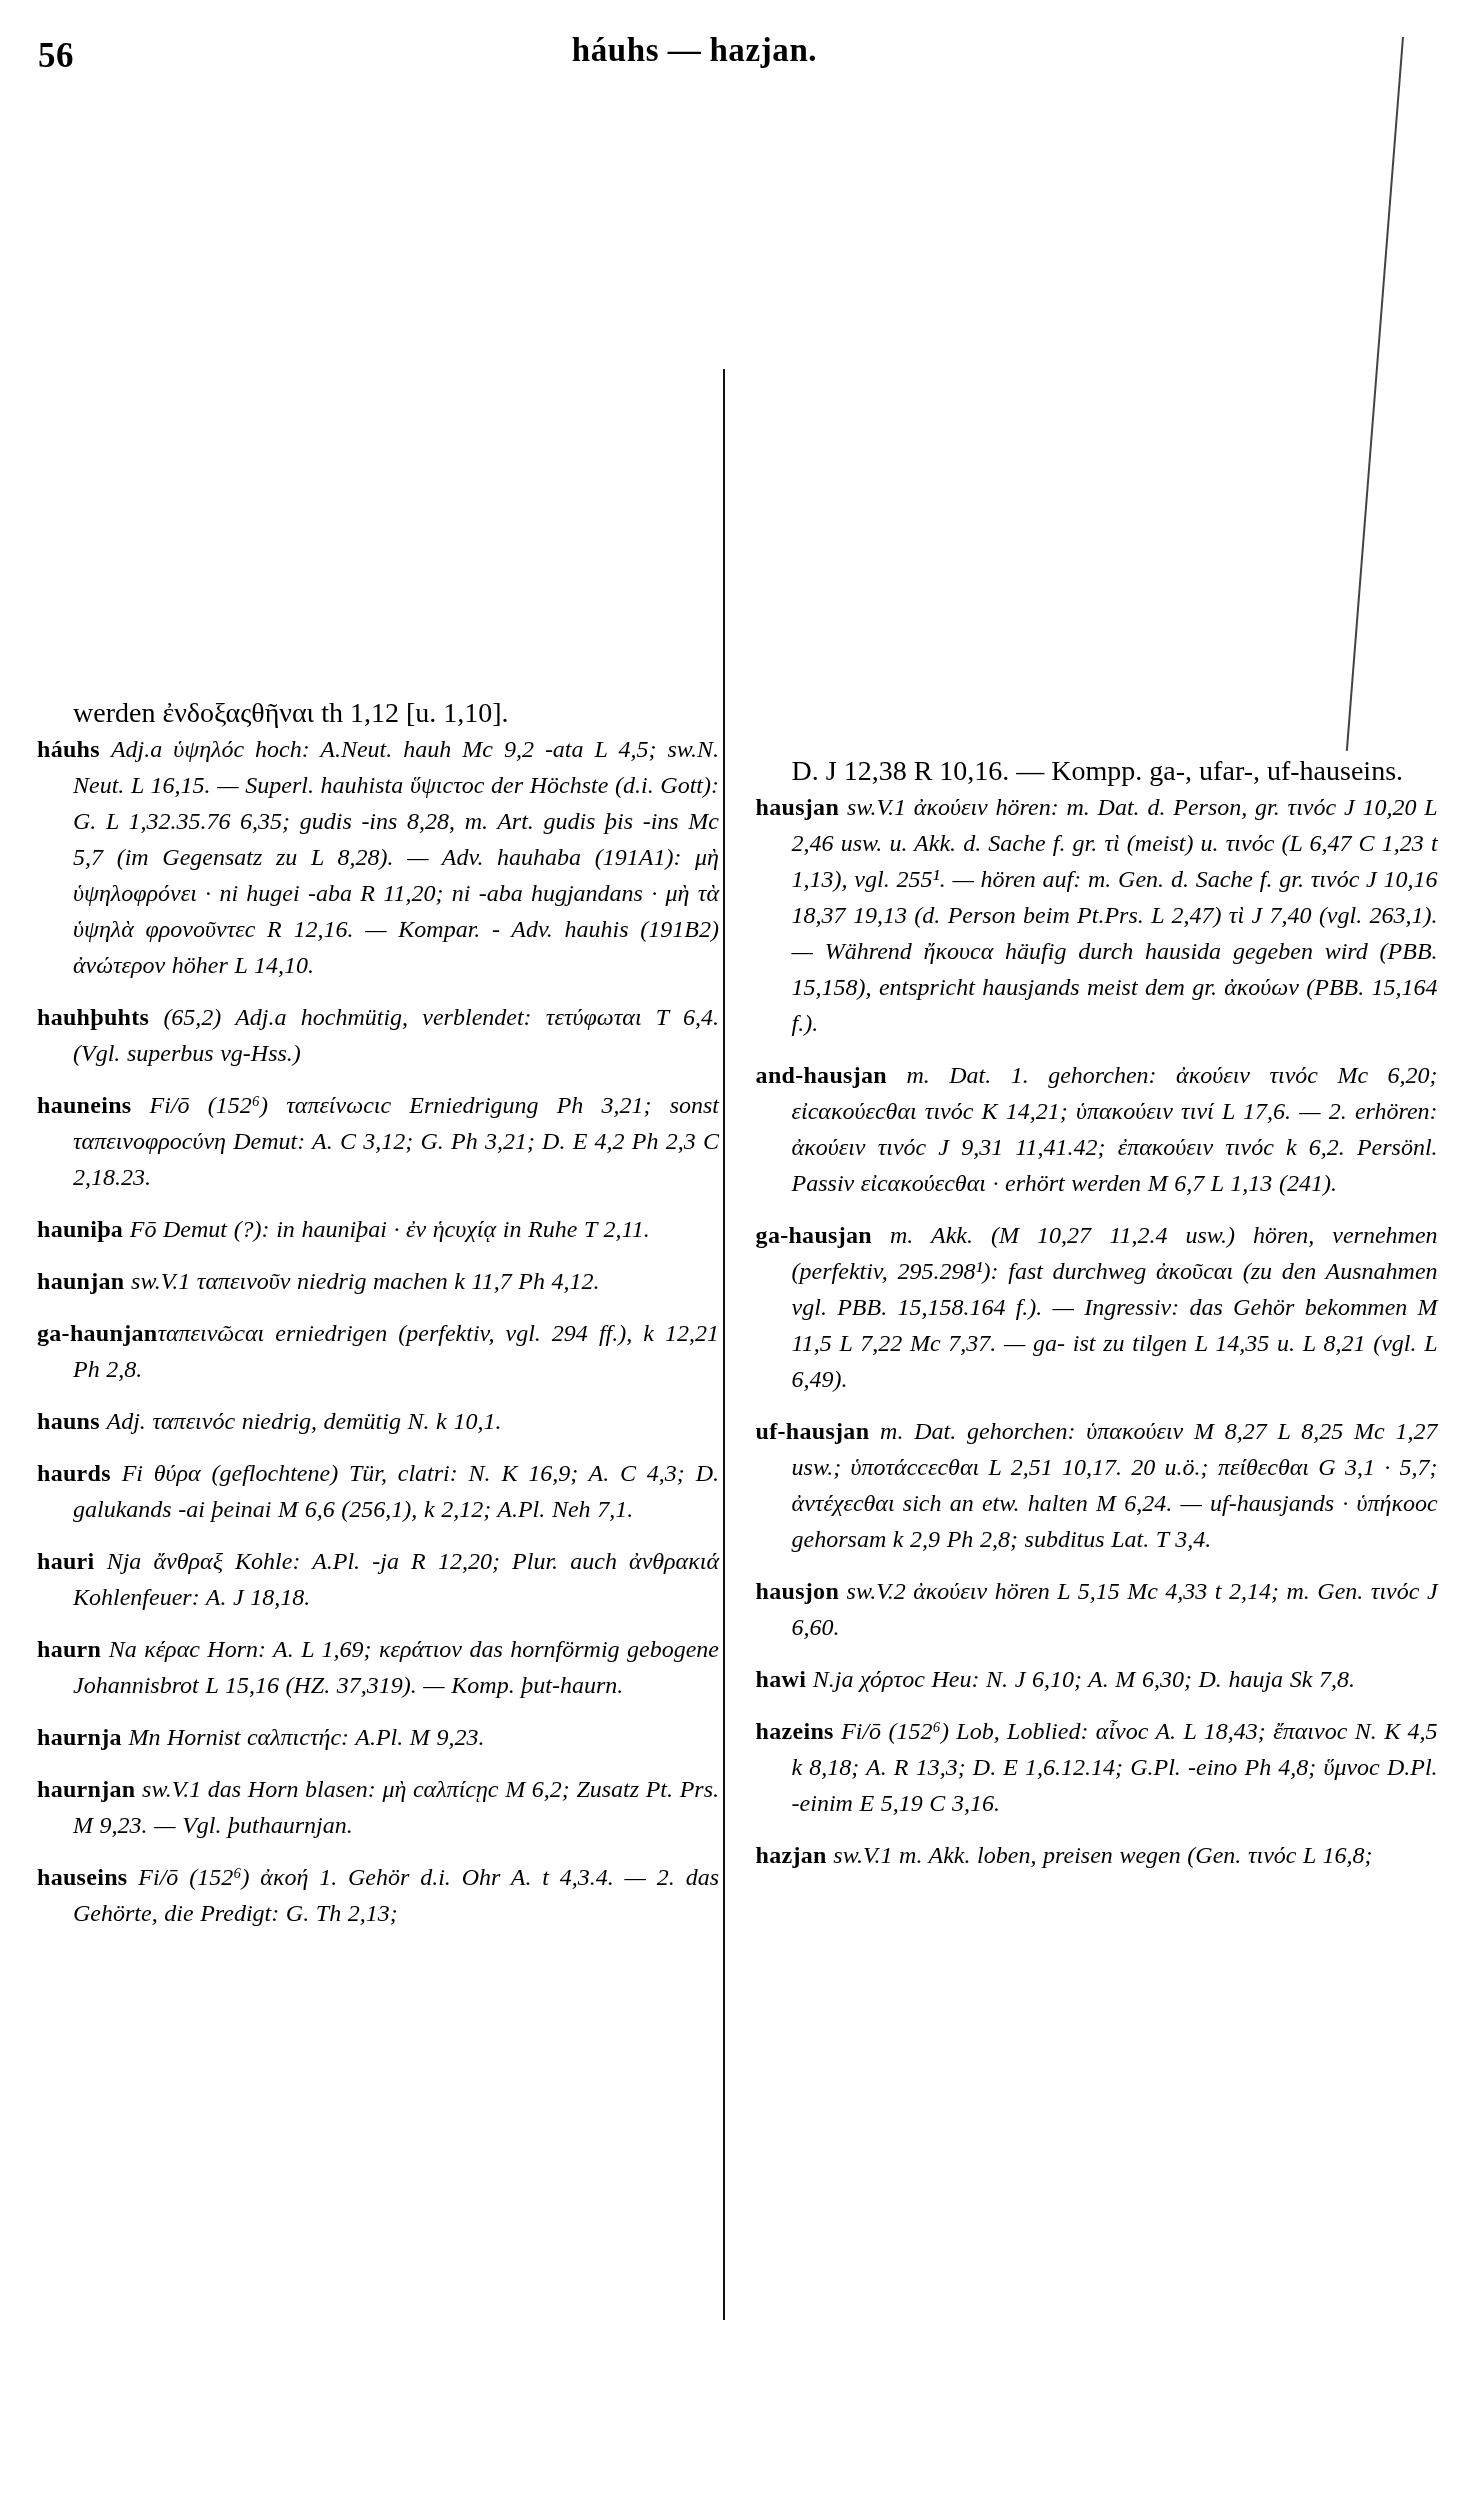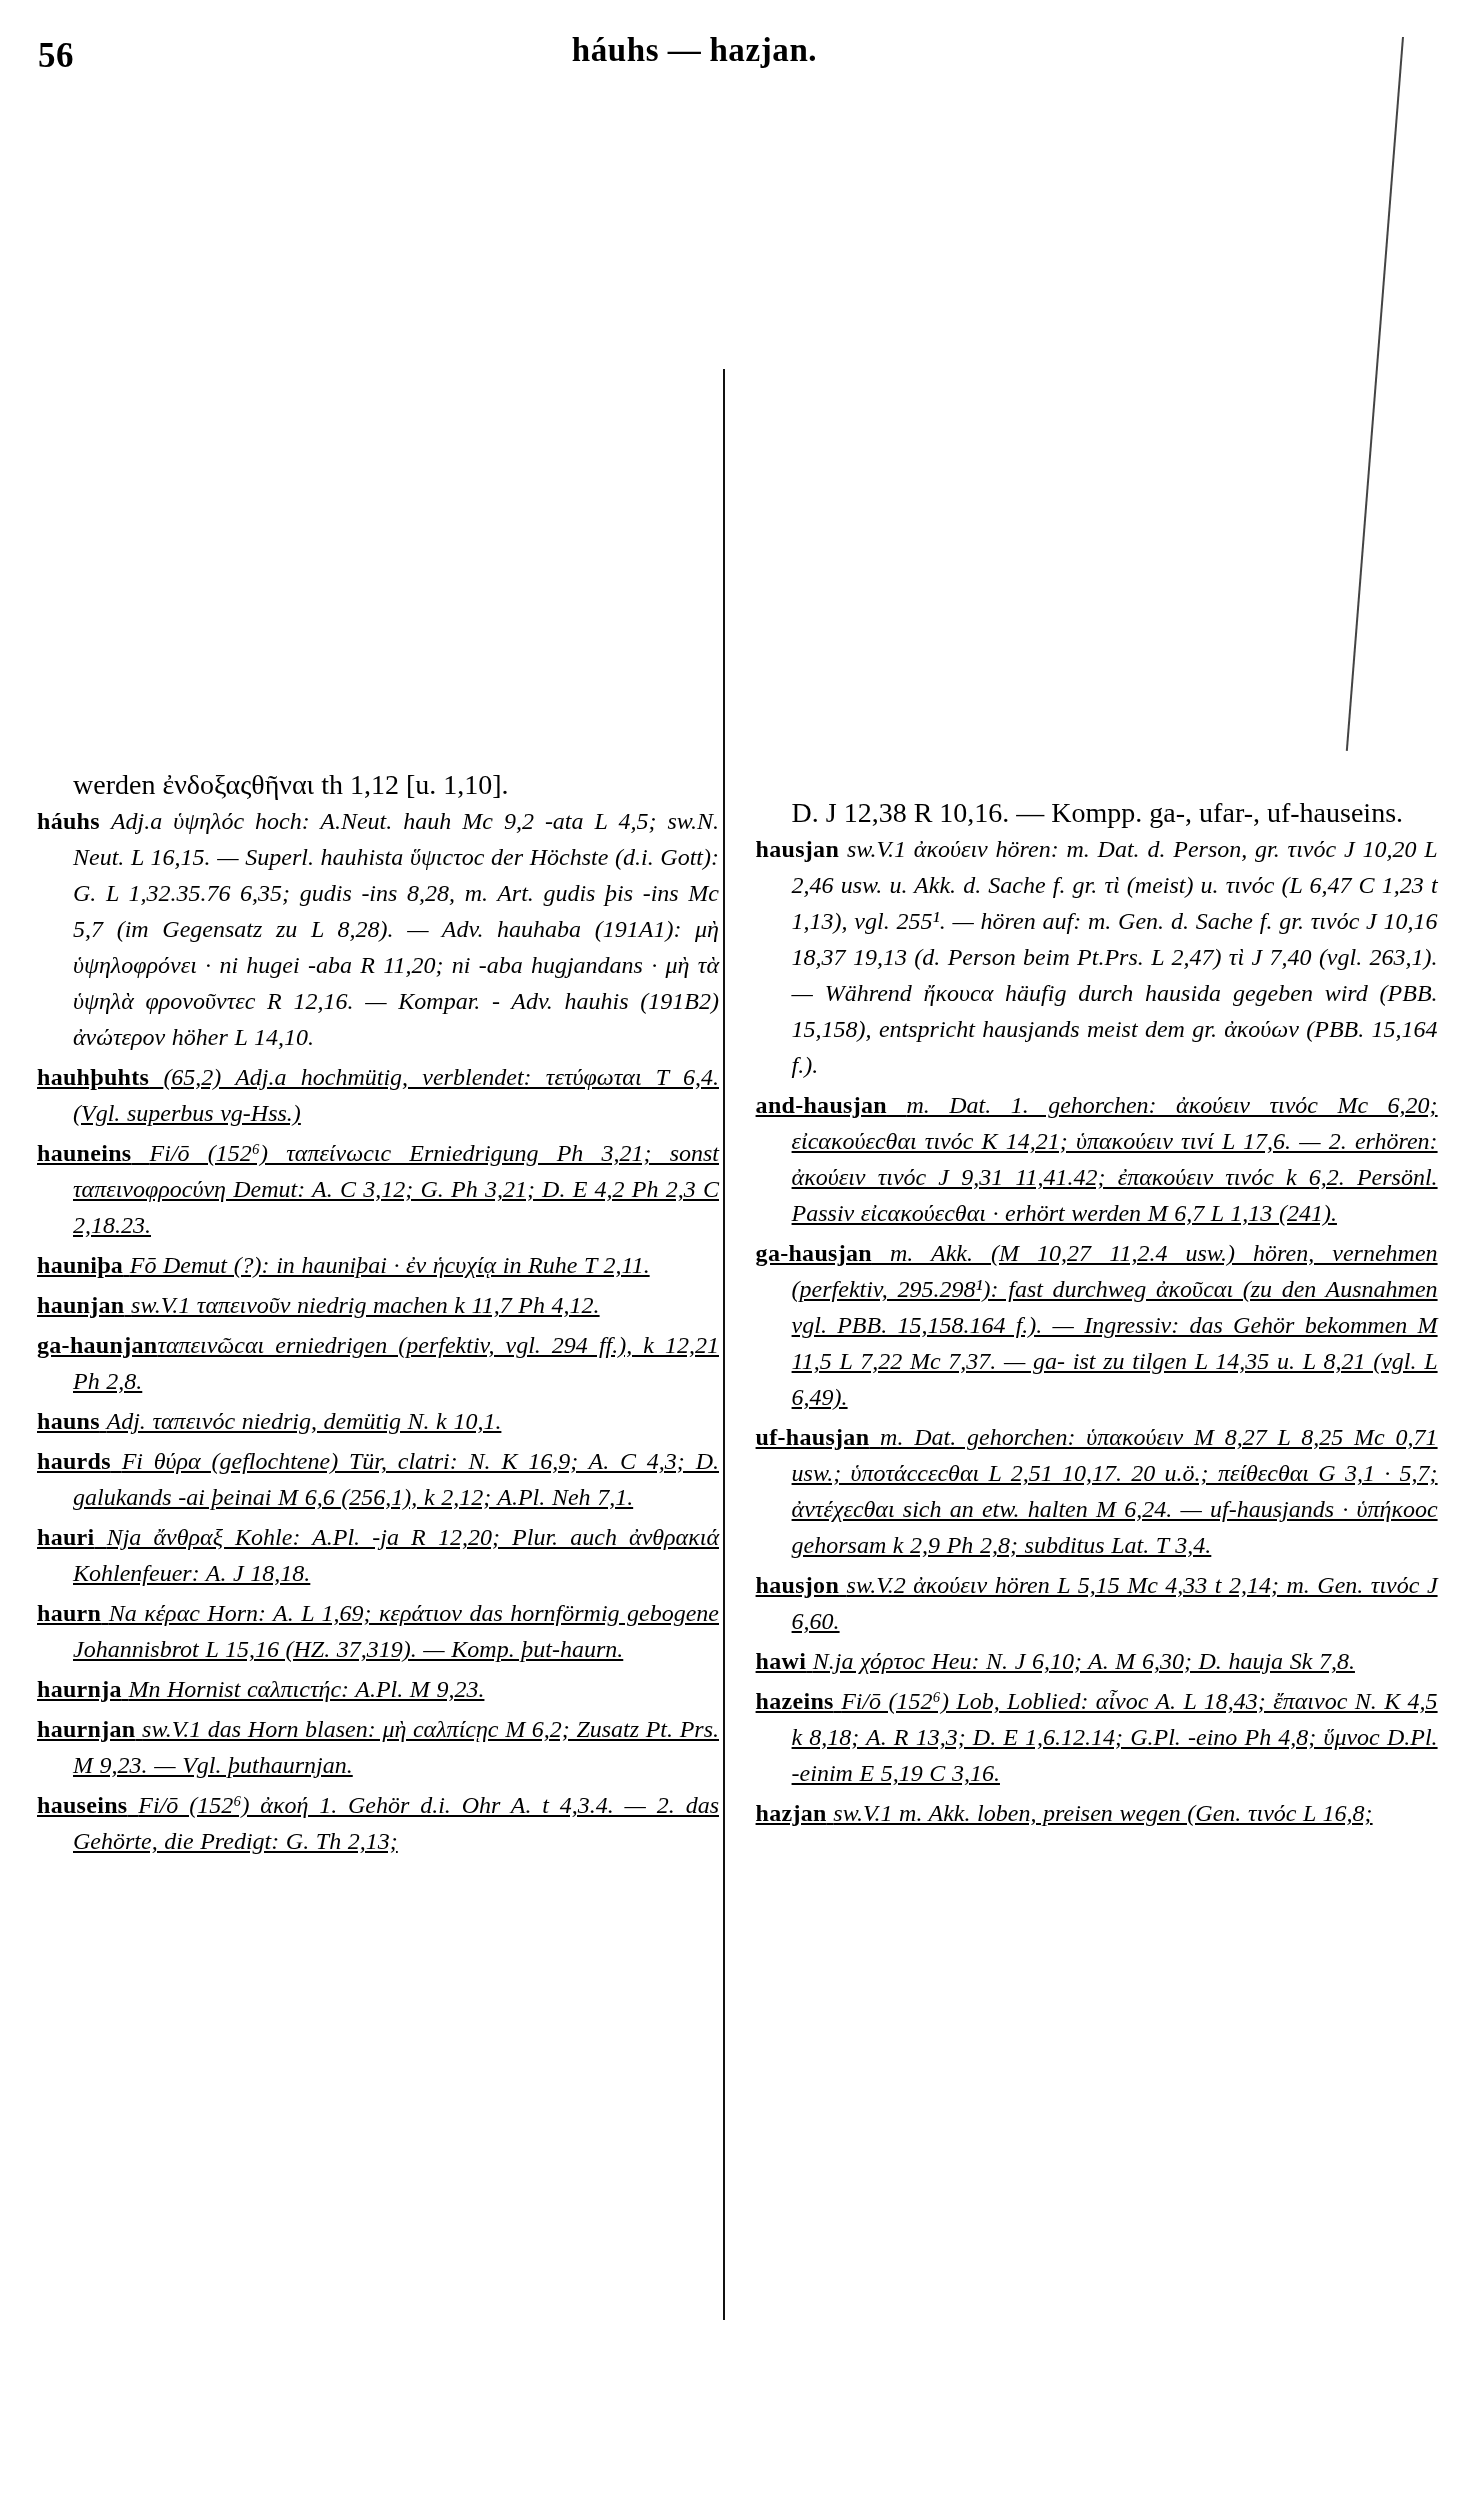--- a/index.html
+++ b/index.html
@@ -82,21 +82,21 @@
   .entry {
     font-size: 24px;
     line-height: 36px;
     text-align: justify;
     text-indent: -36px;
     padding-left: 36px;
     margin: 0 0 0 0;
     word-spacing: 0.6px;
     hyphens: none;
   }
-  .entry + .entry { margin-top: 4px; text-decoration: underline; }
+  .entry + .entry { margin-top: 16px; }
 
   .cont {
     font-size: 28px;
     line-height: 36px;
     text-align: justify;
     padding-left: 36px;
     margin: 0;
   }
 
   b  { font-weight: 700; letter-spacing: 0.3px; }
@@ -164,21 +164,21 @@
 
     <div class="col col-right">
       <p class="cont">D. J 12,38 R 10,16. — Kompp. ga-, ufar-, uf-hauseins.</p>
 
       <p class="entry"><b>hausjan</b> <i>sw.V.1 ἀκούειν hören: m. Dat. d. Person, gr. τινόc J 10,20 L 2,46 usw. u. Akk. d. Sache f. gr. τὶ (meist) u. τινόc (L 6,47 C 1,23 t 1,13), vgl. 255¹. — hören auf: m. Gen. d. Sache f. gr. τινόc J 10,16 18,37 19,13 (d. Person beim Pt.Prs. L 2,47) τὶ J 7,40 (vgl. 263,1). — Während ἤκουcα häufig durch hausida gegeben wird (PBB. 15,158), entspricht hausjands meist dem gr. ἀκούων (PBB. 15,164 f.).</i></p>
 
       <p class="entry"><b>and-hausjan</b> <i>m. Dat. 1. gehorchen: ἀκούειν τινόc Mc 6,20; εἰcακούεcθαι τινόc K 14,21; ὑπακούειν τινί L 17,6. — 2. erhören: ἀκούειν τινόc J 9,31 11,41.42; ἐπακούειν τινόc k 6,2. Persönl. Passiv εἰcακούεcθαι · erhört werden M 6,7 L 1,13 (241).</i></p>
 
       <p class="entry"><b>ga-hausjan</b> <i>m. Akk. (M 10,27 11,2.4 usw.) hören, vernehmen (perfektiv, 295.298¹): fast durchweg ἀκοῦcαι (zu den Ausnahmen vgl. PBB. 15,158.164 f.). — Ingressiv: das Gehör bekommen M 11,5 L 7,22 Mc 7,37. — ga- ist zu tilgen L 14,35 u. L 8,21 (vgl. L 6,49).</i></p>
 
-      <p class="entry"><b>uf-hausjan</b> <i>m. Dat. gehorchen: ὑπακούειν M 8,27 L 8,25 Mc 0,71 usw.; ὑποτάccεcθαι L 2,51 10,17. 20 u.ö.; πείθεcθαι G 3,1 · 5,7; ἀντέχεcθαι sich an etw. halten M 6,24. — uf-hausjands · ὑπήκοοc gehorsam k 2,9 Ph 2,8; subditus Lat. T 3,4.</i></p>
+      <p class="entry"><b>uf-hausjan</b> <i>m. Dat. gehorchen: ὑπακούειν M 8,27 L 8,25 Mc 1,27 usw.; ὑποτάccεcθαι L 2,51 10,17. 20 u.ö.; πείθεcθαι G 3,1 · 5,7; ἀντέχεcθαι sich an etw. halten M 6,24. — uf-hausjands · ὑπήκοοc gehorsam k 2,9 Ph 2,8; subditus Lat. T 3,4.</i></p>
 
       <p class="entry"><b>hausjon</b> <i>sw.V.2 ἀκούειν hören L 5,15 Mc 4,33 t 2,14; m. Gen. τινόc J 6,60.</i></p>
 
       <p class="entry"><b>hawi</b> <i>N.ja χόρτοc Heu: N. J 6,10; A. M 6,30; D. hauja Sk 7,8.</i></p>
 
       <p class="entry"><b>hazeins</b> <i>Fi/ō (152⁶) Lob, Loblied: αἶνοc A. L 18,43; ἔπαινοc N. K 4,5 k 8,18; A. R 13,3; D. E 1,6.12.14; G.Pl. -eino Ph 4,8; ὕμνοc D.Pl. -einim E 5,19 C 3,16.</i></p>
 
       <p class="entry"><b>hazjan</b> <i>sw.V.1 m. Akk. loben, preisen wegen (Gen. τινόc L 16,8;</i></p>
     </div>
 

